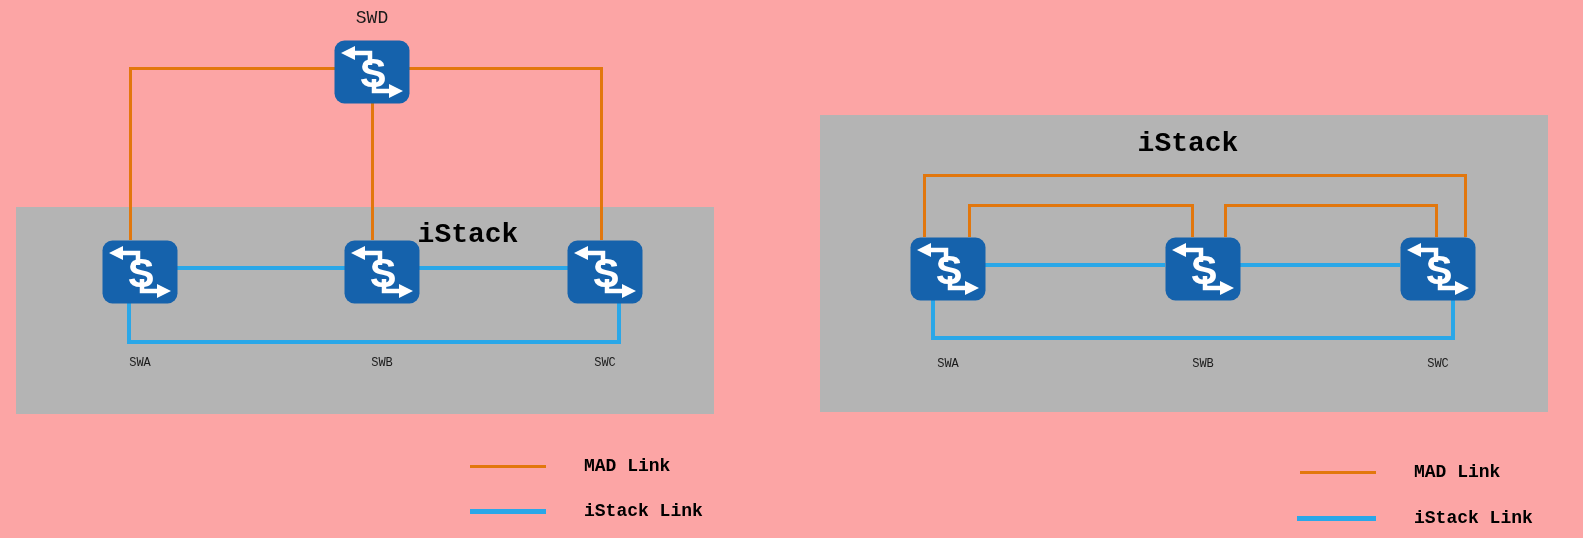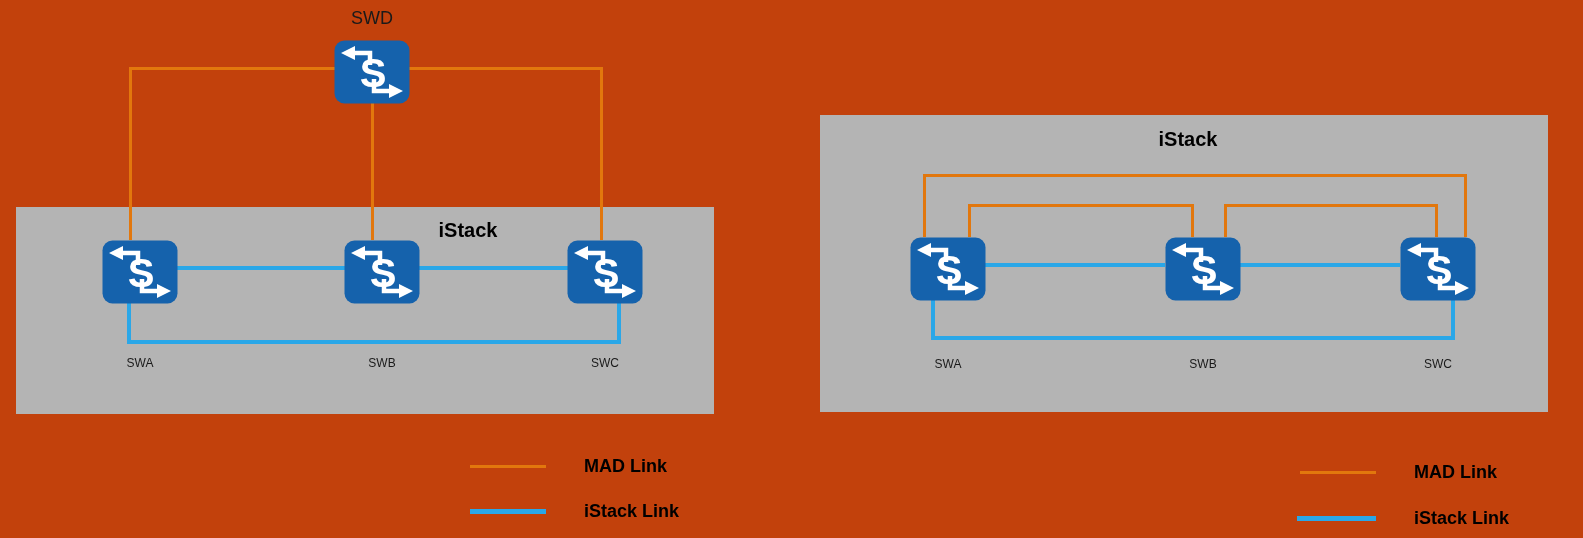--- a/index.html
+++ b/index.html
@@ -1,33 +1,33 @@
 <!DOCTYPE html>
 <html style="--mad-link: #E2770D; --istack-link: #2AA7E8; --stack-box: #B4B4B4; --switch-fill: #1562AC;"><head>
 <meta charset="utf-8">
 <style>
   * { margin:0; padding:0; box-sizing:border-box; }
   html,body { background:#ffffff; }
   body { font-family:"Liberation Sans", sans-serif; }
-  .canvas { position:relative; width:1583px; height:538px; background:#c2410c; overflow:hidden; }
+  .canvas { position:relative; width:1583px; height:538px; background:#fca5a5; overflow:hidden;font-family:Liberation Mono, monospace; }
 
   .gray-box { position:absolute; background:var(--stack-box,#b4b4b4); z-index:1; }
   .line { position:absolute; z-index:2; }
   .mad { background:var(--mad-link,#e2770d); }
   .istack { background:var(--istack-link,#2aa7e8); }
 
   .switch { position:absolute; width:76px; height:64px; z-index:3; }
   .switch svg { width:100%; height:100%; display:block; }
 
   .node-lbl { position:absolute; z-index:4; width:76px; text-align:center;
               font-size:12px; color:#1a1a1a; }
   .top-lbl  { position:absolute; z-index:4; width:76px; text-align:center;
               font-size:18px; color:#1a1a1a; }
   .stack-title { position:absolute; z-index:4; width:120px; text-align:center;
-                 font-size:20px; font-weight:bold; color:#000; }
+                 font-size:28px; font-weight:bold; color:#000; }
   .legend-text { position:absolute; z-index:4; font-size:18px; font-weight:bold; color:#000; }
 </style>
 </head>
 <body>
 
 <svg style="position:absolute;width:0;height:0" aria-hidden="true">
   <defs>
     <symbol id="switch-symbol" viewBox="0 0 76 64">
       <rect x="0.5" y="0.5" width="75" height="63" rx="10" fill="var(--switch-fill,#1562AC)"></rect>
       <text x="39" y="47" text-anchor="middle" font-size="40" font-weight="bold" fill="#ffffff" font-family="Liberation Sans, sans-serif">S</text>

